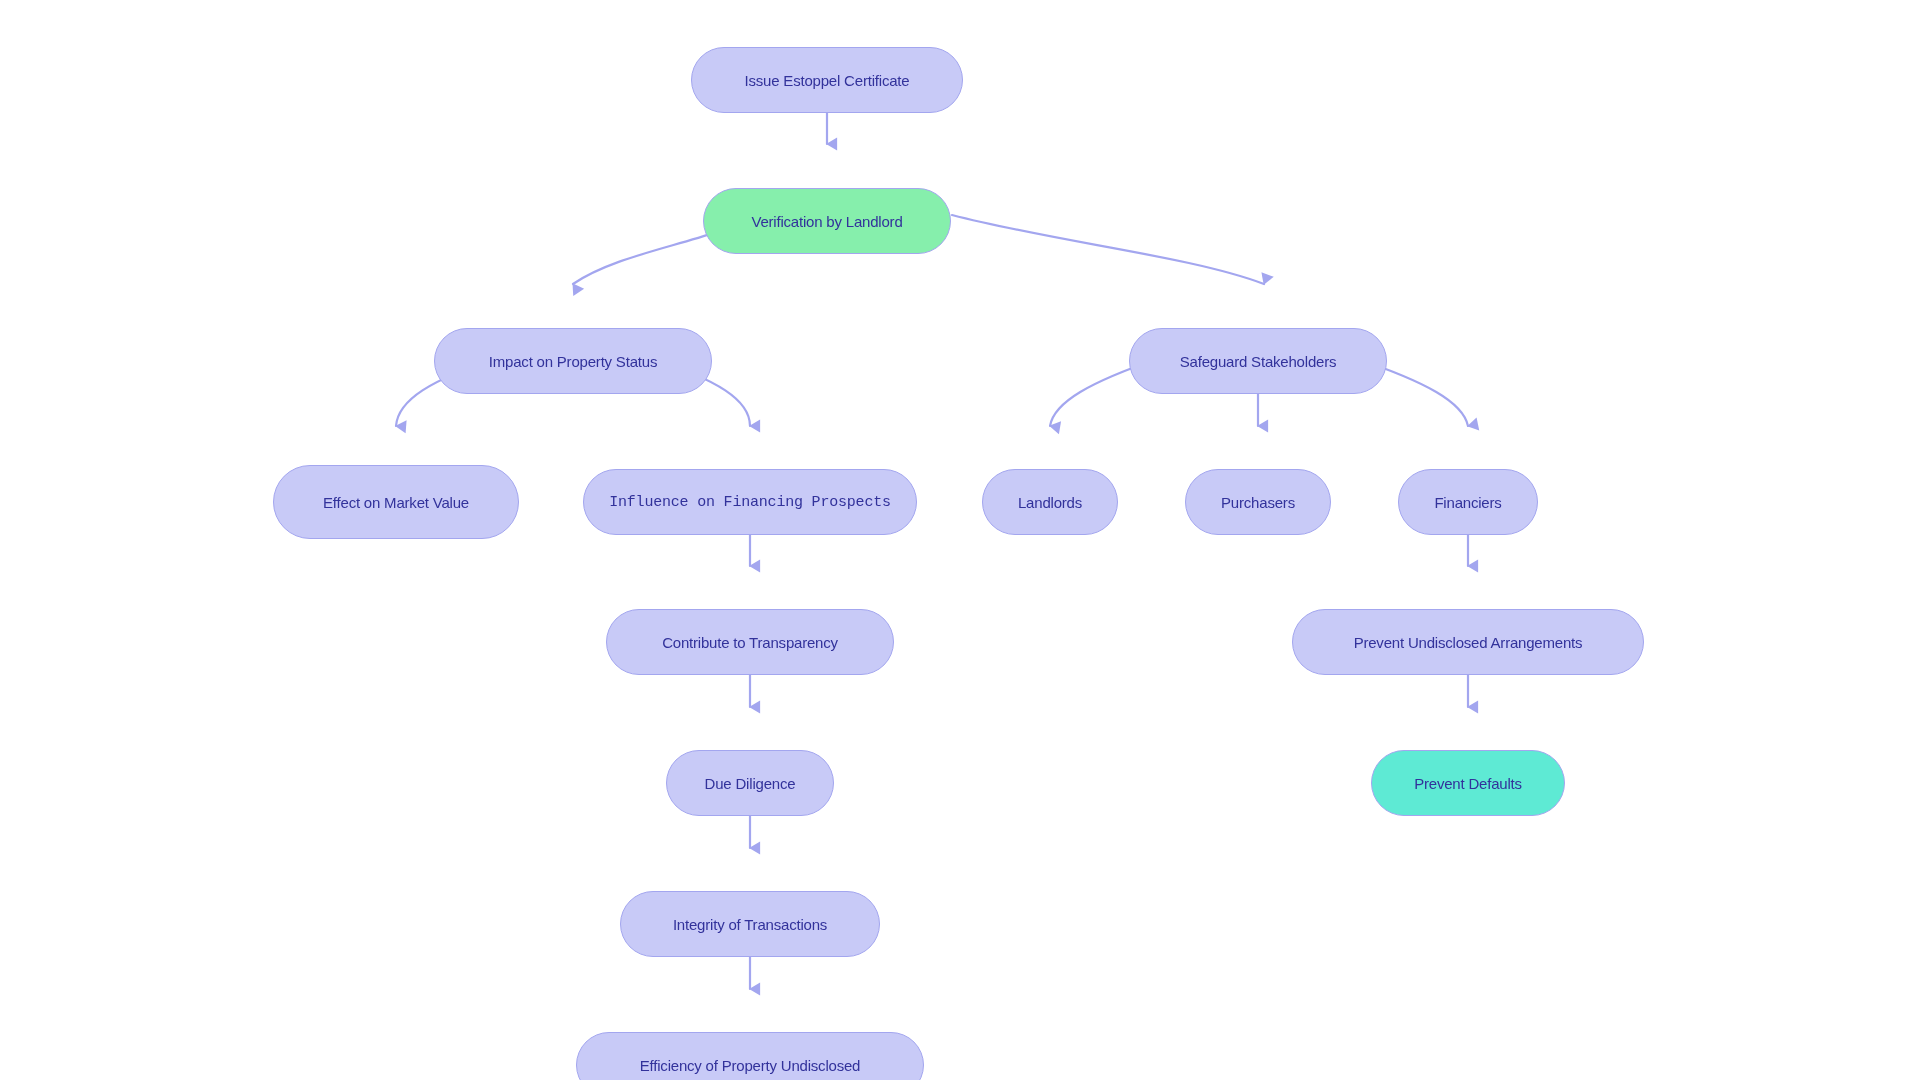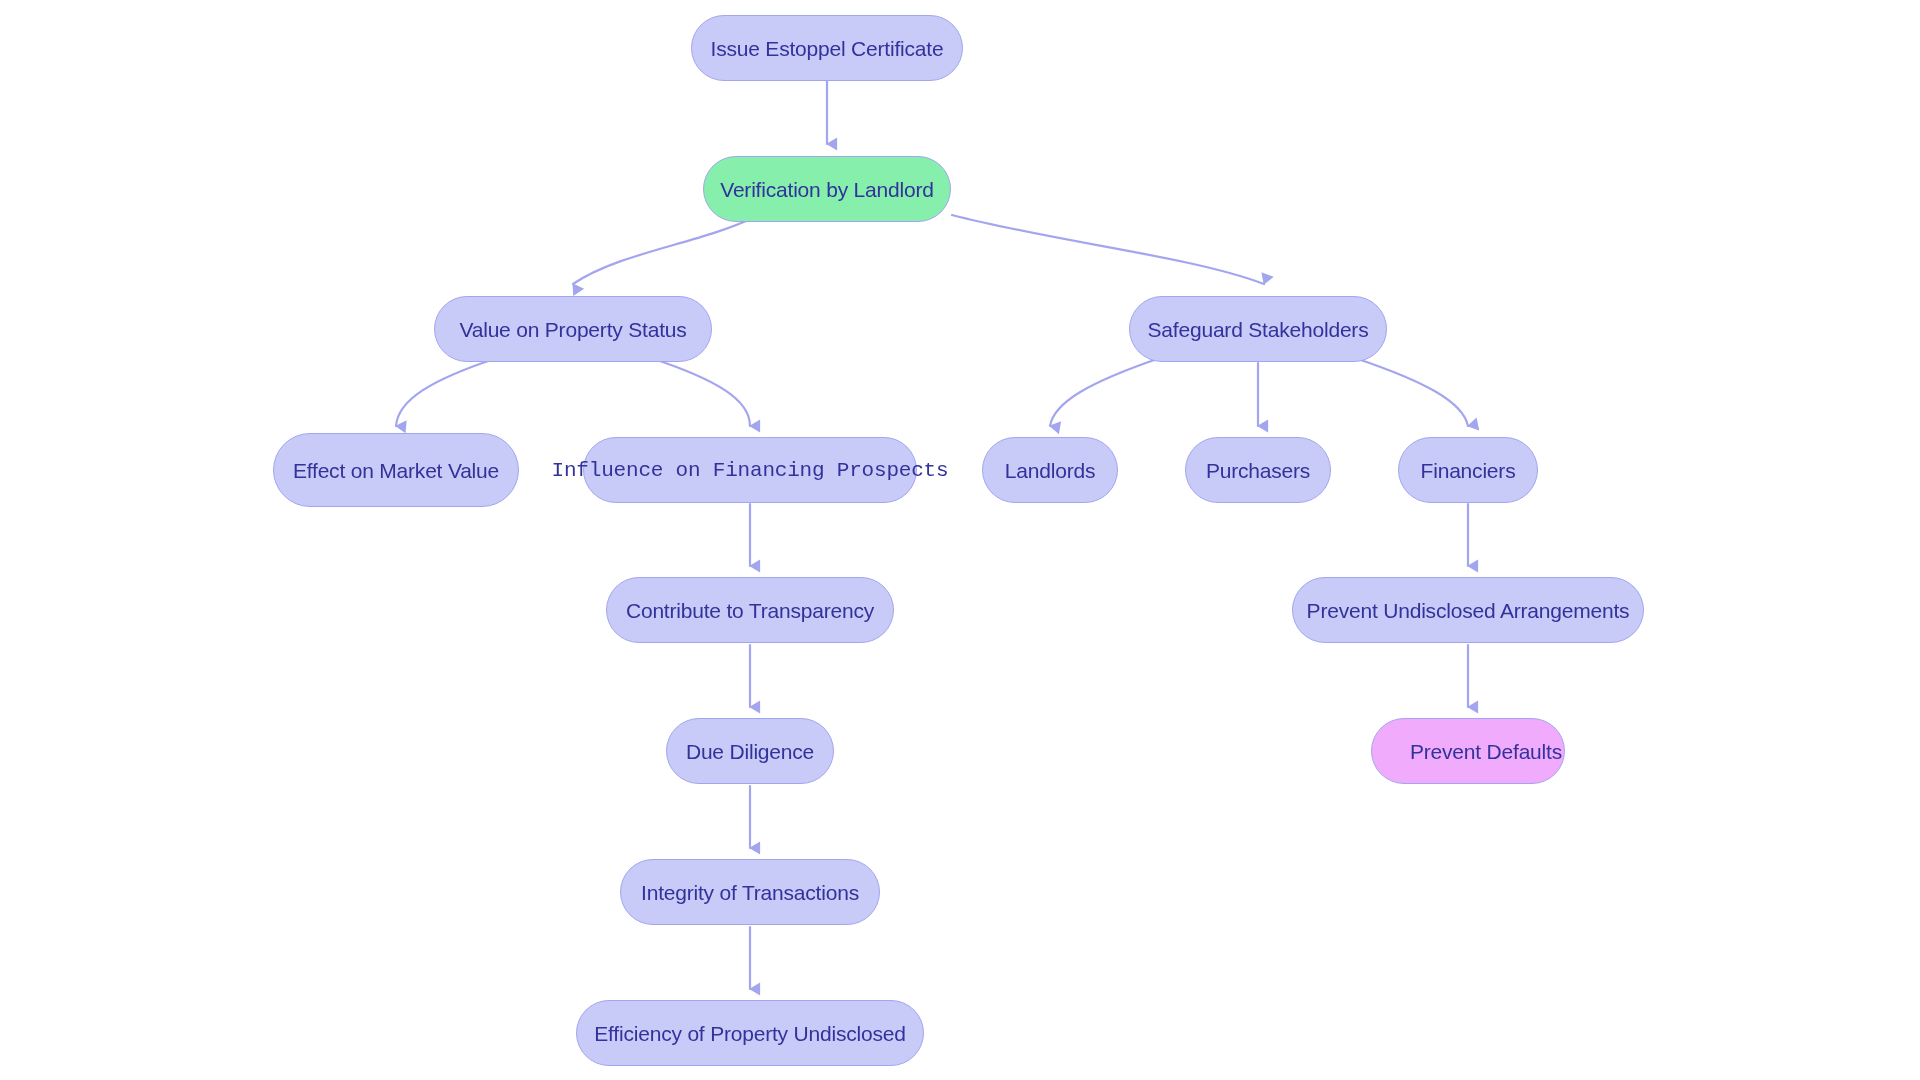--- a/index.html
+++ b/index.html
@@ -31,26 +31,27 @@
     position: absolute;
     box-sizing: border-box;
     display: flex;
     align-items: center;
     justify-content: center;
     background: #c8caf7;
     border: 1.4px solid #a3a6ef;
     border-radius: 999px;
     color: #32329b;
     font-family: "Liberation Sans", sans-serif;
-    font-size: 21px;
+    font-size: 15px;
     font-weight: 400;
     letter-spacing: -0.2px;
     white-space: nowrap;
     transform: translate(-50%, -50%);
     user-select: none;
+    margin-top: 32px;
   }
   .node-label {
     display: block;
     line-height: 1;
     padding: 0 2px;
   }
 </style>
 </head>
 <body>
 
@@ -81,21 +82,21 @@
   </svg>
 
   <div id="node-group">
       <div class="node" style="left: 827px; top: 48px; width: 272px; height: 66px; background: rgb(200, 202, 247); border-color: rgb(163, 166, 239); color: rgb(50, 50, 155);">
         <span class="node-label">Issue Estoppel Certificate</span>
       </div>
       <div class="node" style="left: 827px; top: 189px; width: 248px; height: 66px; background: #86efac; border-color: rgb(163, 166, 239); color: rgb(50, 50, 155);">
         <span class="node-label">Verification by Landlord</span>
       </div>
       <div class="node" style="left: 573px; top: 329px; width: 278px; height: 66px; background: rgb(200, 202, 247); border-color: rgb(163, 166, 239); color: rgb(50, 50, 155);">
-        <span class="node-label">Value on Property Status</span>
+        <span class="node-label">Impact on Property Status</span>
       </div>
       <div class="node" style="left: 1258px; top: 329px; width: 258px; height: 66px; background: rgb(200, 202, 247); border-color: rgb(163, 166, 239); color: rgb(50, 50, 155);">
         <span class="node-label">Safeguard Stakeholders</span>
       </div>
       <div class="node" style="left: 396px; top: 470px; width: 246px; height: 74px; background: rgb(200, 202, 247); border-color: rgb(163, 166, 239); color: rgb(50, 50, 155);">
         <span class="node-label">Effect on Market Value</span>
       </div>
       <div class="node" style="left: 750px; top: 470px; width: 334px; height: 66px; background: rgb(200, 202, 247); border-color: rgb(163, 166, 239); color: rgb(50, 50, 155); font-family: Liberation Mono, monospace;">
         <span class="node-label">Influence on Financing Prospects</span>
       </div>
@@ -110,21 +111,21 @@
       </div>
       <div class="node" style="left: 750px; top: 610px; width: 288px; height: 66px; background: rgb(200, 202, 247); border-color: rgb(163, 166, 239); color: rgb(50, 50, 155);">
         <span class="node-label">Contribute to Transparency</span>
       </div>
       <div class="node" style="left: 1468px; top: 610px; width: 352px; height: 66px; background: rgb(200, 202, 247); border-color: rgb(163, 166, 239); color: rgb(50, 50, 155);">
         <span class="node-label">Prevent Undisclosed Arrangements</span>
       </div>
       <div class="node" style="left: 750px; top: 751px; width: 168px; height: 66px; background: rgb(200, 202, 247); border-color: rgb(163, 166, 239); color: rgb(50, 50, 155);">
         <span class="node-label">Due Diligence</span>
       </div>
-      <div class="node" style="left: 1468px; top: 751px; width: 194px; height: 66px; background: #f0abfc; border-color: rgb(163, 166, 239); color: rgb(50, 50, 155); justify-content: flex-end;">
+      <div class="node" style="left: 1468px; top: 751px; width: 194px; height: 66px; background: #5eead4; border-color: rgb(163, 166, 239); color: rgb(50, 50, 155);">
         <span class="node-label">Prevent Defaults</span>
       </div>
       <div class="node" style="left: 750px; top: 892px; width: 260px; height: 66px; background: rgb(200, 202, 247); border-color: rgb(163, 166, 239); color: rgb(50, 50, 155);">
         <span class="node-label">Integrity of Transactions</span>
       </div>
       <div class="node" style="left: 750px; top: 1033px; width: 348px; height: 66px; background: rgb(200, 202, 247); border-color: rgb(163, 166, 239); color: rgb(50, 50, 155);">
         <span class="node-label">Efficiency of Property Undisclosed</span>
       </div>
     </div>
 

